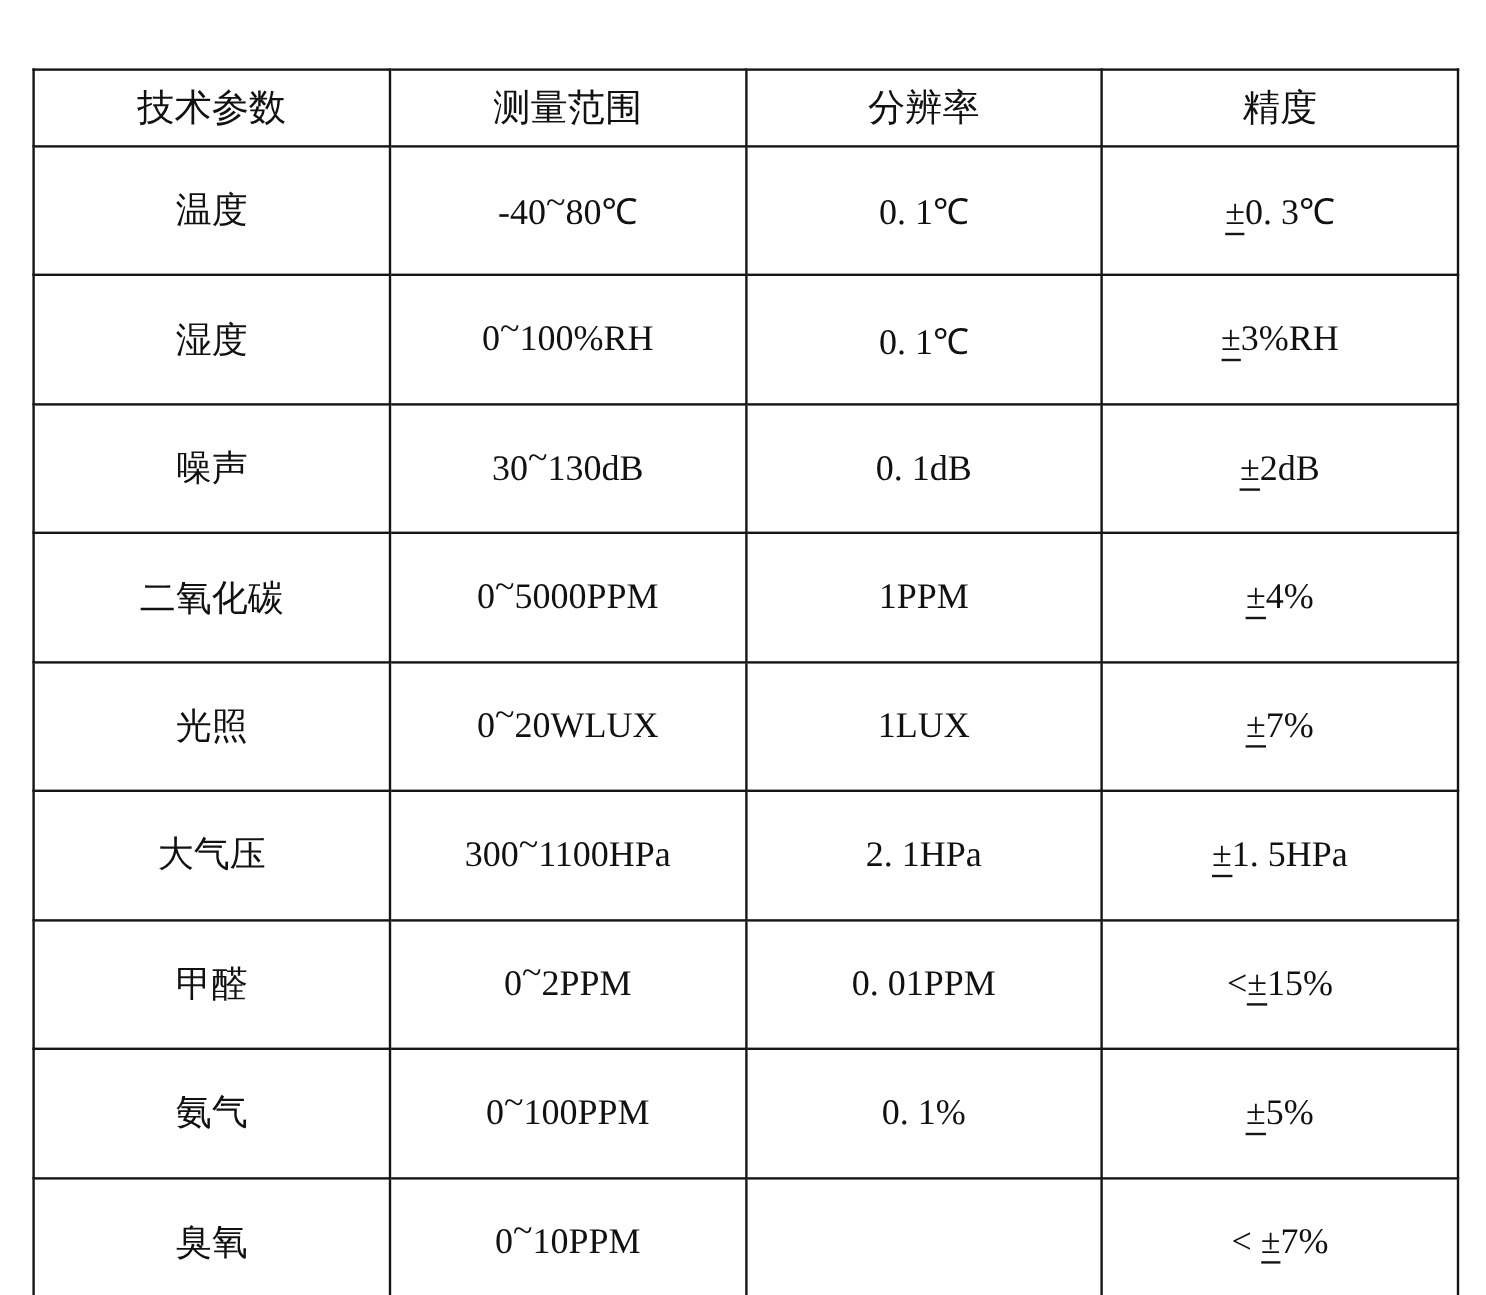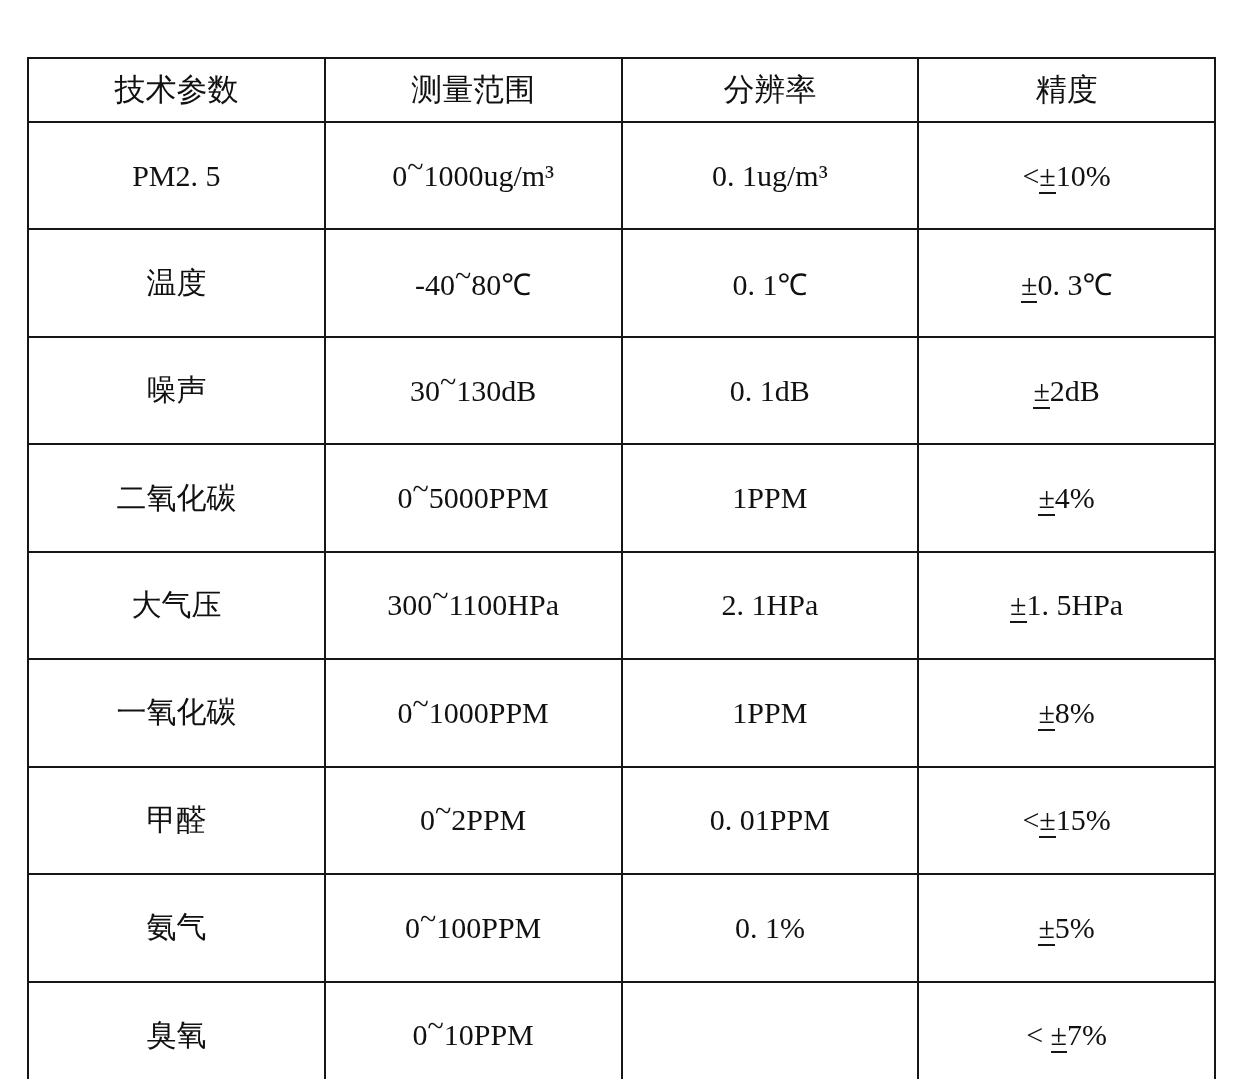--- a/index.html
+++ b/index.html
@@ -60,54 +60,54 @@
     <thead>
       <tr>
         <th>技术参数</th>
         <th>测量范围</th>
         <th>分辨率</th>
         <th>精度</th>
       </tr>
     </thead>
     <tbody id="specs-body">
         <tr>
-          <td>PM2. 5</td>
-          <td>0<span class="tilde">~</span>1000ug/m³</td>
-          <td>0. 1ug/m³</td>
-          <td>&lt;<span class="pm">±</span>10%</td>
-        </tr>
-        <tr>
           <td>温度</td>
           <td>-40<span class="tilde">~</span>80℃</td>
           <td>0. 1℃</td>
           <td><span class="pm">±</span>0. 3℃</td>
+        </tr>
+        <tr>
+          <td>湿度</td>
+          <td>0<span class="tilde">~</span>100%RH</td>
+          <td>0. 1℃</td>
+          <td><span class="pm">±</span>3%RH</td>
         </tr>
         <tr>
           <td>噪声</td>
           <td>30<span class="tilde">~</span>130dB</td>
           <td>0. 1dB</td>
           <td><span class="pm">±</span>2dB</td>
         </tr>
         <tr>
           <td>二氧化碳</td>
           <td>0<span class="tilde">~</span>5000PPM</td>
           <td>1PPM</td>
           <td><span class="pm">±</span>4%</td>
         </tr>
         <tr>
+          <td>光照</td>
+          <td>0<span class="tilde">~</span>20WLUX</td>
+          <td>1LUX</td>
+          <td><span class="pm">±</span>7%</td>
+        </tr>
+        <tr>
           <td>大气压</td>
           <td>300<span class="tilde">~</span>1100HPa</td>
           <td>2. 1HPa</td>
           <td><span class="pm">±</span>1. 5HPa</td>
-        </tr>
-        <tr>
-          <td>一氧化碳</td>
-          <td>0<span class="tilde">~</span>1000PPM</td>
-          <td>1PPM</td>
-          <td><span class="pm">±</span>8%</td>
         </tr>
         <tr>
           <td>甲醛</td>
           <td>0<span class="tilde">~</span>2PPM</td>
           <td>0. 01PPM</td>
           <td>&lt;<span class="pm">±</span>15%</td>
         </tr>
         <tr>
           <td>氨气</td>
           <td>0<span class="tilde">~</span>100PPM</td>

